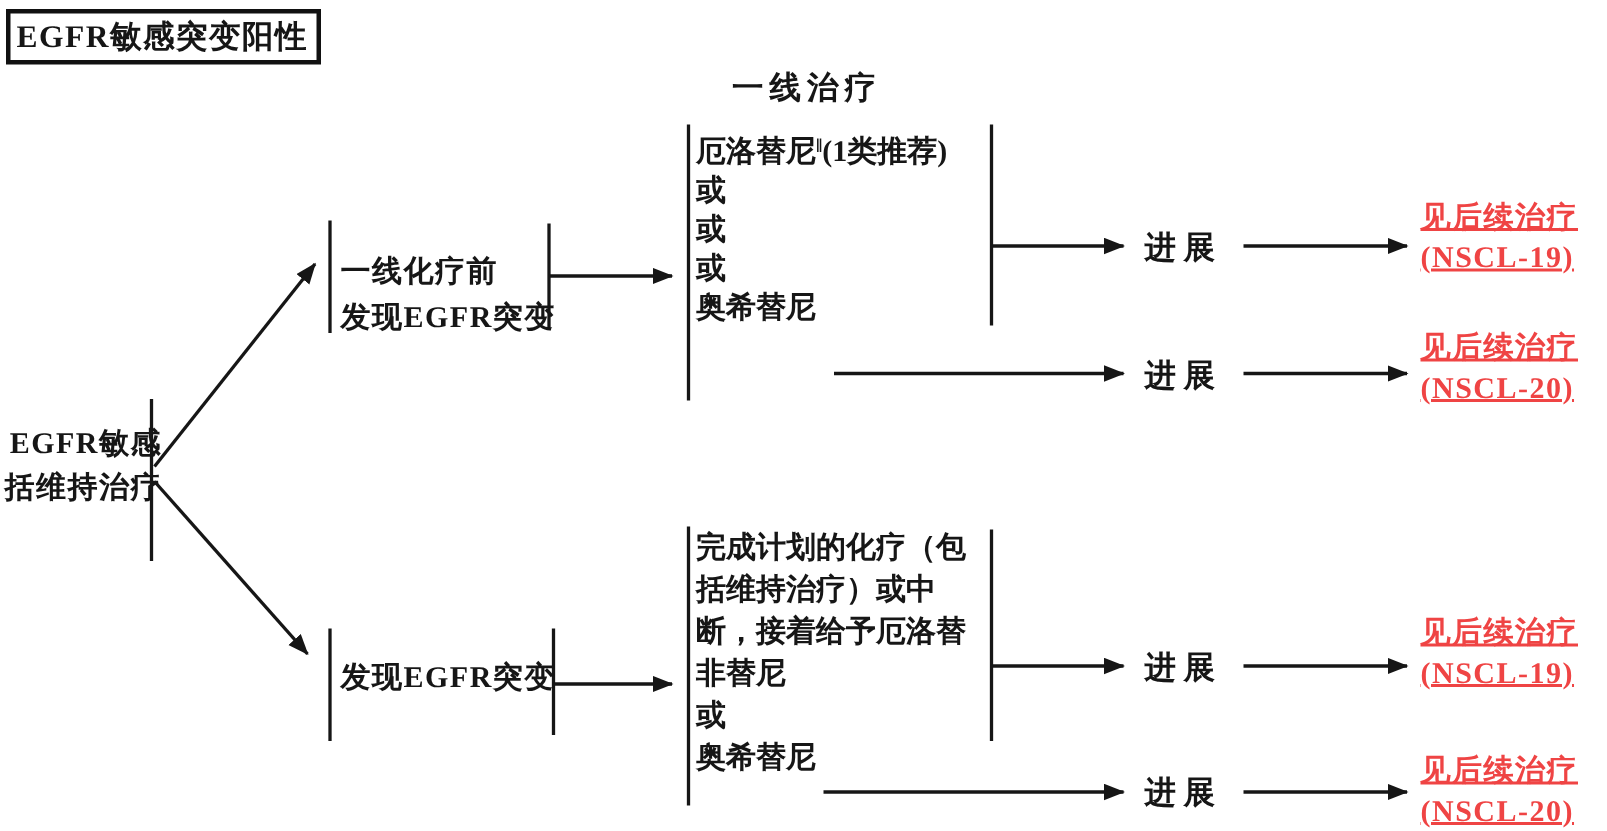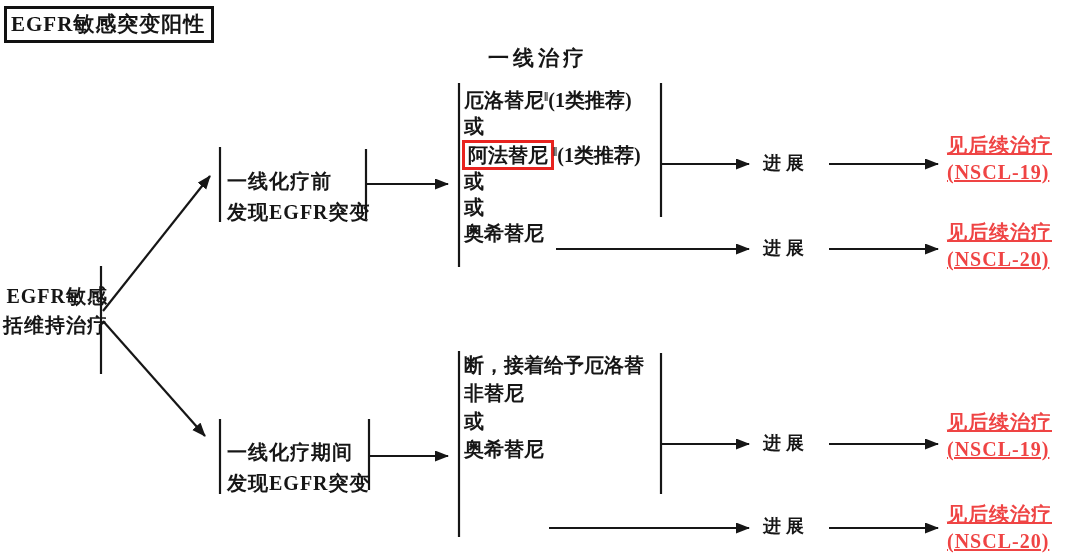--- a/index.html
+++ b/index.html
@@ -20,21 +20,21 @@
   .node { font-size:20px; line-height:31px; letter-spacing:1px;margin-top:16px; }
   .node1 { left:227px; top:150px; }
   .node2 { left:227px; top:421px; }
   .drug-list { left:464px; top:84px; font-size:20px; line-height:26px; white-space:nowrap; }
   .para { left:464px; top:351px; font-size:20px; line-height:28px; white-space:nowrap; }
   sup.fn { font-size:13px; vertical-align:6px; font-weight:bold; }
   .redbox {
     display:inline-block; border:3px solid #e8231f; padding:0 3px;
     margin:-4px -1px -4px -2px; line-height:24px;
   }
-  .progress { font-size:18px; letter-spacing:5px; }
+  .progress { font-size:21px; letter-spacing:5px; }
   .p1 { left:763px; top:151px; }
   .p2 { left:763px; top:236px; }
   .p3 { left:763px; top:431px; }
   .p4 { left:763px; top:514px; }
   a.nav-link {
     color:#ef4444; text-decoration:underline; text-decoration-thickness:2px;
     font-size:20px; line-height:27px; display:block; letter-spacing:1px; cursor:pointer;
   }
   .l1 { left:947px; top:132px; }
   .l2 { left:947px; top:219px; }
@@ -87,34 +87,34 @@
     <div>EGFR敏感</div>
     <div>括维持治疗</div>
   </div>
 
   <div class="abs node node1">
     <div>一线化疗前</div>
     <div>发现EGFR突变</div>
   </div>
 
   <div class="abs node node2">
-    <div>一线化疗期间</div>
     <div>发现EGFR突变</div>
   </div>
 
   <div class="abs drug-list">
     <div><span>厄洛替尼</span><sup class="fn">‖</sup><span>(1类推荐)</span></div>
     <div>或</div>
-    <div><span class="redbox"><span>阿法替尼</span></span><sup class="fn">‖</sup><span>(1类推荐)</span></div>
     <div>或</div>
     <div>或</div>
     <div>奥希替尼</div>
   </div>
 
   <div class="abs para">
+    <div>完成计划的化疗（包</div>
+    <div>括维持治疗）或中</div>
     <div>断，接着给予厄洛替</div>
     <div>非替尼</div>
     <div>或</div>
     <div>奥希替尼</div>
   </div>
 
   <div class="abs progress p1">进展</div>
   <div class="abs progress p2">进展</div>
   <div class="abs progress p3">进展</div>
   <div class="abs progress p4">进展</div>

